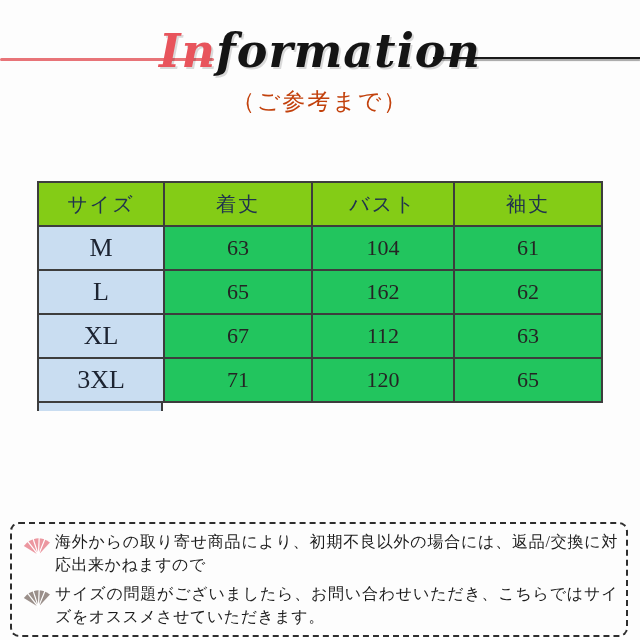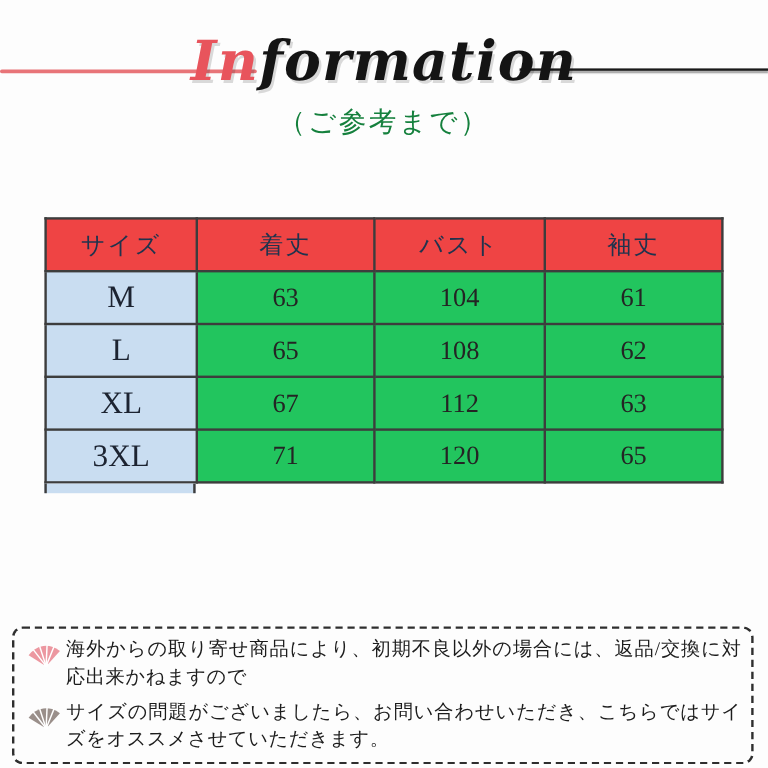--- a/index.html
+++ b/index.html
@@ -30,36 +30,36 @@
     font-size:46px;line-height:1.1;
     letter-spacing:1px;
     color:#141414;
     text-shadow:2px 2px 0 rgba(0,0,0,.14);
   }
   .title .accent{color:#e8545c;}
   .subtitle{
     position:absolute;left:0;right:0;top:62px;
     text-align:center;
     font-size:23px;letter-spacing:2px;
-    color:#15803d;
+    color:#c2410c;
   }
 
   
   .table-wrap{position:absolute;left:37px;top:157px;width:564px;}
   table.size-table{
     border-collapse:collapse;table-layout:fixed;width:564px;
   }
   .size-table th,.size-table td{
     border:2px solid #3d3d3d;
     height:42px;
     text-align:center;vertical-align:middle;
     padding:0;
   }
   .size-table thead th{
-    background:#ef4444;
+    background:#84cc16;
     font-weight:normal;
     font-size:20px;color:#20334d;
     letter-spacing:2px;
   }
   .size-table tbody th{
     background:#c9ddf1;
     font-weight:normal;
     font-size:26px;color:#1c2331;
   }
   .size-table tbody td{
@@ -130,21 +130,21 @@
       <tbody>
           <tr>
             <th>M</th>
             <td>63</td>
             <td>104</td>
             <td>61</td>
           </tr>
           <tr>
             <th>L</th>
             <td>65</td>
-            <td>108</td>
+            <td>162</td>
             <td>62</td>
           </tr>
           <tr>
             <th>XL</th>
             <td>67</td>
             <td>112</td>
             <td>63</td>
           </tr>
           <tr>
             <th>3XL</th>

